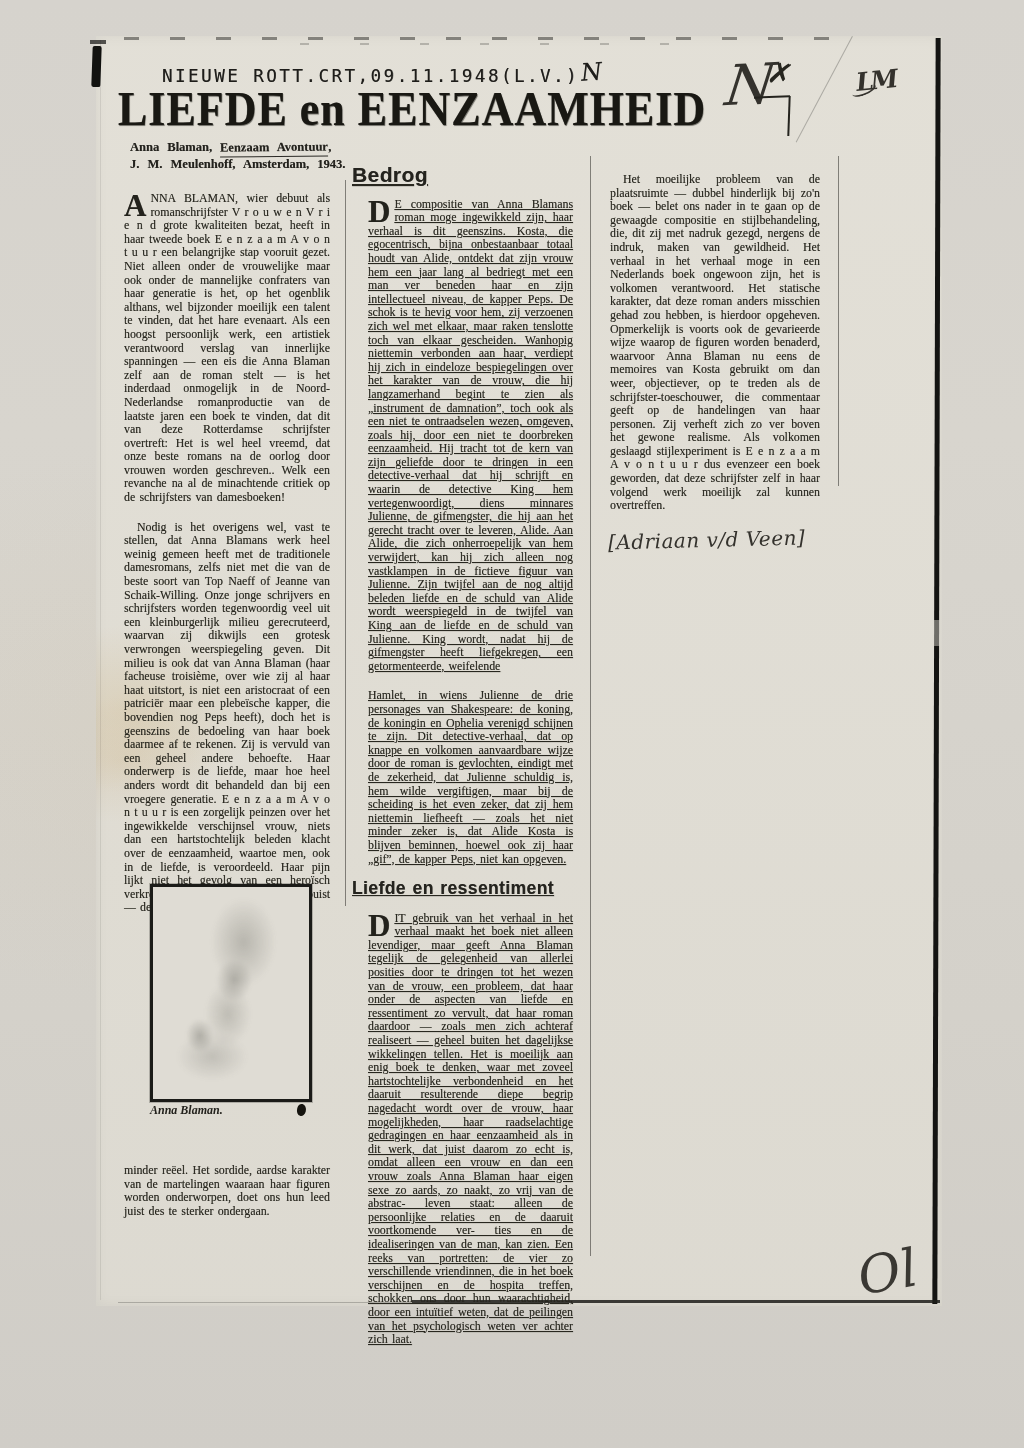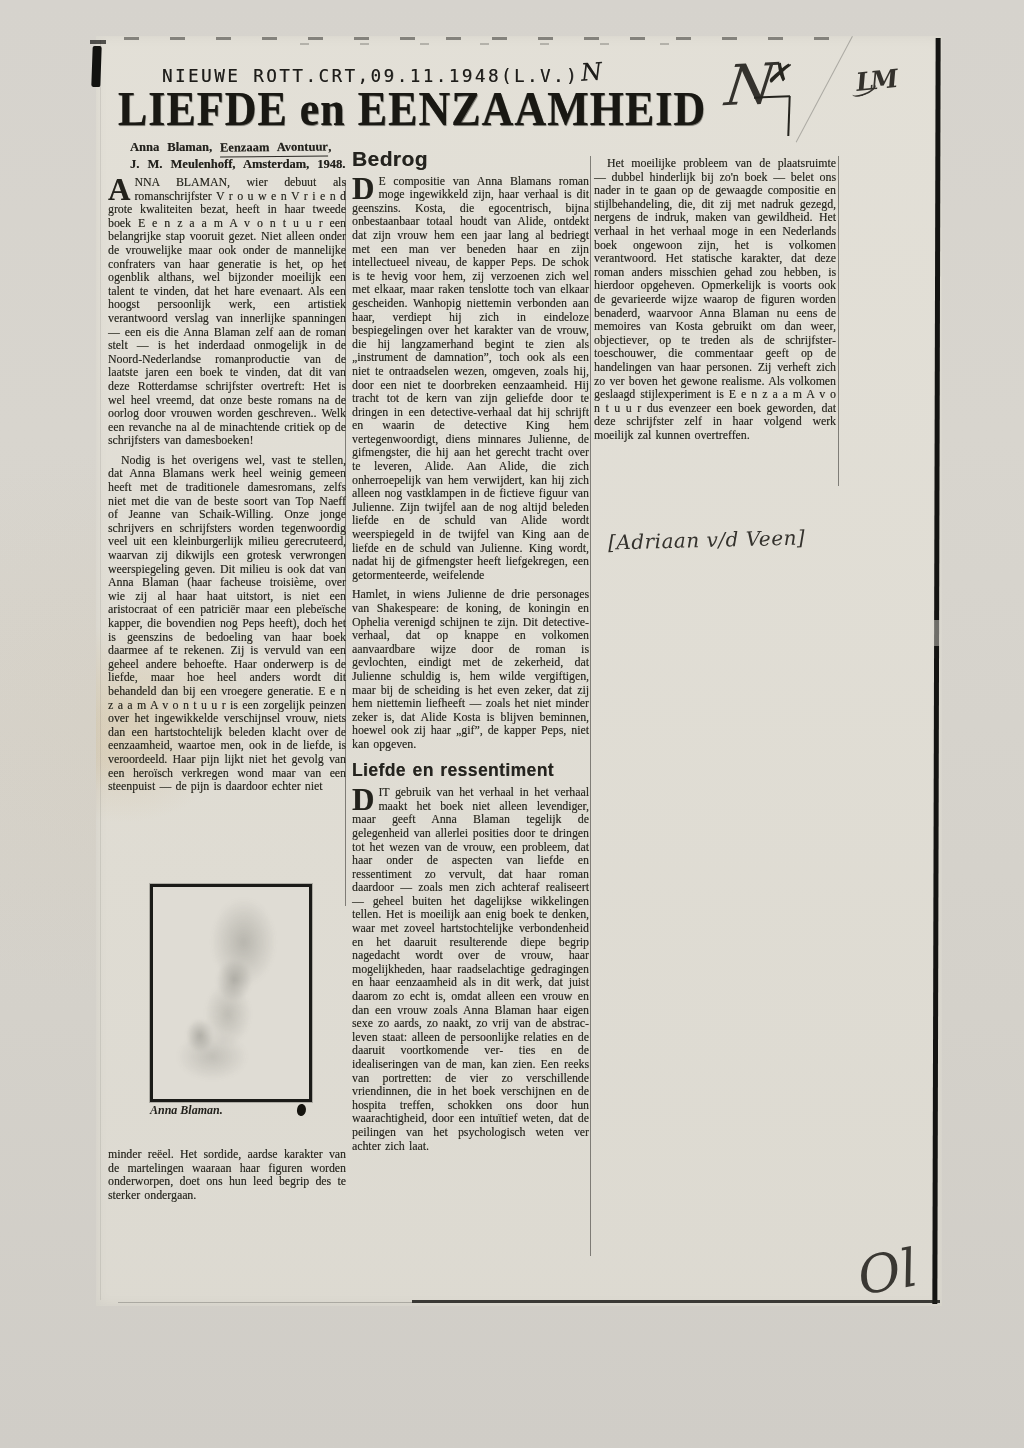--- a/index.html
+++ b/index.html
@@ -56,26 +56,26 @@
     text-shadow:.6px .6px .7px rgba(25,25,20,.55), -0.3px 0 .4px rgba(25,25,20,.4); }
   .byline { position:absolute; left:130px; top:140px; width:480px; text-align:left;
     font-weight:bold; font-size:12.5px; line-height:15px; color:#23221d; word-spacing:5px;
     text-shadow:.2px .2px .3px rgba(30,30,25,.5); }
   .byline .book { border-bottom:1.6px solid #2b2a26; display:inline-block; transform:rotate(-.6deg); padding-bottom:1px; }
 
   
   .col { position:absolute; color:#28271f; font-size:11.8px; line-height:13.6px;
     text-align:justify; word-spacing:1.3px;
     text-shadow:.25px .25px .3px rgba(40,40,34,.45); }
-  .col p { margin:0; }
+  .col p { margin:16px; }
   .indent { text-indent:13px; }
   .gap { margin-top:6px !important; }
   .dropcap { float:left; font-size:31px; line-height:26px; padding:1px 4px 0 0; font-weight:bold; color:#23221c; }
   .col-1 { left:108px; top:176px; width:238px; }
-  .col-2 { left:352px; top:152px; width:237px; }
+  .col-2 { left:352px; top:168px; width:237px;text-decoration:underline; }
   .col-3 { left:594px; top:157px; width:242px; }
   .col1-tail { left:108px; top:1148px; width:238px; }
   h2.sect { font-family:"Liberation Sans", sans-serif; color:#24231e; margin:0 0 9px 0;
     font-weight:bold; letter-spacing:.4px; text-shadow:.3px .3px .3px rgba(30,30,26,.5); }
   .sect-1 { font-size:21px; }
   .sect-2 { font-size:17.5px; margin:12px 0 9px 0 !important; }
 
   
   .photo { position:absolute; left:150px; top:884px; width:156px; height:212px;
     border:3px solid #1b1b18; background:#dfdcd4; box-shadow:0 0 0 1px rgba(30,30,28,.25); }
@@ -126,36 +126,36 @@
   <div class="scratch"></div>
 
   <div class="vrule rule-1"></div>
   <div class="vrule rule-2"></div>
   <div class="vrule rule-3"></div>
 
   <div class="masthead"><span>NIEUWE ROTT.CRT,09.11.1948(L.V.)</span><span class="hand-suffix">N</span></div>
   <div class="headline">LIEFDE en EENZAAMHEID</div>
   <div class="byline">
     <span>Anna Blaman, </span><span class="book">Eenzaam Avontuur</span><span>,</span><br>
-    <span>J. M. Meulenhoff, Amsterdam, 1948.</span>
+    <span>J. M. Meulenhoff, Amsterdam, 1943.</span>
   </div>
 
   <div class="col col-1">
     <p><span class="dropcap">A</span><span>NNA BLAMAN, wier debuut als romanschrijfster V r o u w  e n  V r i e n d  grote kwaliteiten bezat, heeft in haar tweede boek E e n z a a m  A v o n t u u r  een belangrijke stap vooruit gezet.  Niet alleen onder de vrouwelijke maar ook onder de mannelijke confraters van haar generatie is het, op het ogenblik althans, wel bijzonder moeilijk een talent te vinden, dat het hare evenaart. Als een hoogst persoonlijk werk, een artistiek verantwoord verslag van innerlijke spanningen — een eis die Anna Blaman zelf aan de roman stelt — is het inderdaad onmogelijk in de Noord-Nederlandse romanproductie van de laatste jaren een boek te vinden, dat dit van deze Rotterdamse schrijfster overtreft: Het is wel heel vreemd, dat onze beste romans na de oorlog door vrouwen worden geschreven.. Welk een revanche na al de minachtende critiek op de schrijfsters van damesboeken!</span></p>
     <p class="indent gap"><span>Nodig is het overigens wel, vast te stellen, dat Anna Blamans werk heel weinig gemeen heeft met de traditionele damesromans, zelfs niet met die van de beste soort van Top Naeff of Jeanne van Schaik-Willing. Onze jonge schrijvers en schrijfsters worden tegenwoordig veel uit een kleinburgerlijk milieu gerecruteerd, waarvan zij dikwijls een grotesk verwrongen weerspiegeling geven. Dit milieu is ook dat van Anna Blaman (haar facheuse troisième, over wie zij al haar haat uitstort, is niet een aristocraat of een patriciër maar een plebeïsche kapper, die bovendien nog Peps heeft), doch het is geenszins de bedoeling van haar boek daarmee af te rekenen. Zij is vervuld van een geheel andere behoefte. Haar onderwerp is de liefde, maar hoe heel anders wordt dit behandeld dan bij een vroegere generatie.  E e n z a a m  A v o n t u u r  is een zorgelijk peinzen over het ingewikkelde verschijnsel vrouw, niets dan een hartstochtelijk beleden klacht over de eenzaamheid, waartoe men, ook in de liefde, is veroordeeld. Haar pijn lijkt niet het gevolg van een heroïsch verkregen wond maar van een steenpuist — de pijn is daardoor echter niet</span></p>
   </div>
 
   <div class="photo">
     <div class="photo-inner"></div>
   </div>
   <div class="caption">Anna Blaman.</div>
   <div class="caption-blob"></div>
 
   <div class="col col1-tail">
-    <p><span>minder reëel. Het sordide, aardse karakter van de martelingen waaraan haar figuren worden onderworpen, doet ons hun leed begrip des te sterker ondergaan.</span></p>
+    <p><span>minder reëel. Het sordide, aardse karakter van de martelingen waaraan haar figuren worden onderworpen, doet ons hun leed juist des te sterker ondergaan.</span></p>
   </div>
 
   <div class="col col-2">
     <h2 class="sect sect-1">Bedrog</h2>
     <p><span class="dropcap">D</span><span>E compositie van Anna Blamans roman moge ingewikkeld zijn, haar verhaal is dit geenszins. Kosta, die egocentrisch, bijna onbestaanbaar totaal houdt van Alide, ontdekt dat zijn vrouw hem een jaar lang al bedriegt met een man ver beneden haar en zijn intellectueel niveau, de kapper Peps. De schok is te hevig voor hem, zij verzoenen zich wel met elkaar, maar raken tenslotte toch van elkaar gescheiden. Wanhopig niettemin verbonden aan haar, verdiept hij zich in eindeloze bespiegelingen over het karakter van de vrouw, die hij langzamerhand begint te zien als „instrument de damnation”, toch ook als een niet te ontraadselen wezen, omgeven, zoals hij, door een niet te doorbreken eenzaamheid. Hij tracht tot de kern van zijn geliefde door te dringen in een detective-verhaal dat hij schrijft en waarin de detective King hem vertegenwoordigt, diens minnares Julienne, de gifmengster, die hij aan het gerecht tracht over te leveren, Alide. Aan Alide, die zich onherroepelijk van hem verwijdert, kan hij zich alleen nog vastklampen in de fictieve figuur van Julienne. Zijn twijfel aan de nog altijd beleden liefde en de schuld van Alide wordt weerspiegeld in de twijfel van King aan de liefde en de schuld van Julienne. King wordt, nadat hij de gifmengster heeft liefgekregen, een getormenteerde, weifelende</span></p>
     <p class="gap"><span>Hamlet, in wiens Julienne de drie personages van Shakespeare: de koning, de koningin en Ophelia verenigd schijnen te zijn. Dit detective-verhaal, dat op knappe en volkomen aanvaardbare wijze door de roman is gevlochten, eindigt met de zekerheid, dat Julienne schuldig is, hem wilde vergiftigen, maar bij de scheiding is het even zeker, dat zij hem niettemin liefheeft — zoals het niet minder zeker is, dat Alide Kosta is blijven beminnen, hoewel ook zij haar „gif”, de kapper Peps, niet kan opgeven.</span></p>
     <h2 class="sect sect-2">Liefde en ressentiment</h2>
     <p><span class="dropcap">D</span><span>IT gebruik van het verhaal in het verhaal maakt het boek niet alleen levendiger, maar geeft Anna Blaman tegelijk de gelegenheid van allerlei posities door te dringen tot het wezen van de vrouw, een probleem, dat haar onder de aspecten van liefde en ressentiment zo vervult, dat haar roman daardoor — zoals men zich achteraf realiseert — geheel buiten het dagelijkse wikkelingen tellen. Het is moeilijk aan enig boek te denken, waar met zoveel hartstochtelijke verbondenheid en het daaruit resulterende diepe begrip nagedacht wordt over de vrouw, haar mogelijkheden, haar raadselachtige gedragingen en haar eenzaamheid als in dit werk, dat juist daarom zo echt is, omdat alleen een vrouw en dan een vrouw zoals Anna Blaman haar eigen sexe zo aards, zo naakt, zo vrij van de abstrac- leven staat: alleen de persoonlijke relaties en de daaruit voortkomende ver- ties en de idealiseringen van de man, kan zien. Een reeks van portretten: de vier zo verschillende vriendinnen, die in het boek verschijnen en de hospita treffen, schokken ons door hun waarachtigheid, door een intuïtief weten, dat de peilingen van het psychologisch weten ver achter zich laat.</span></p>
   </div>
 

